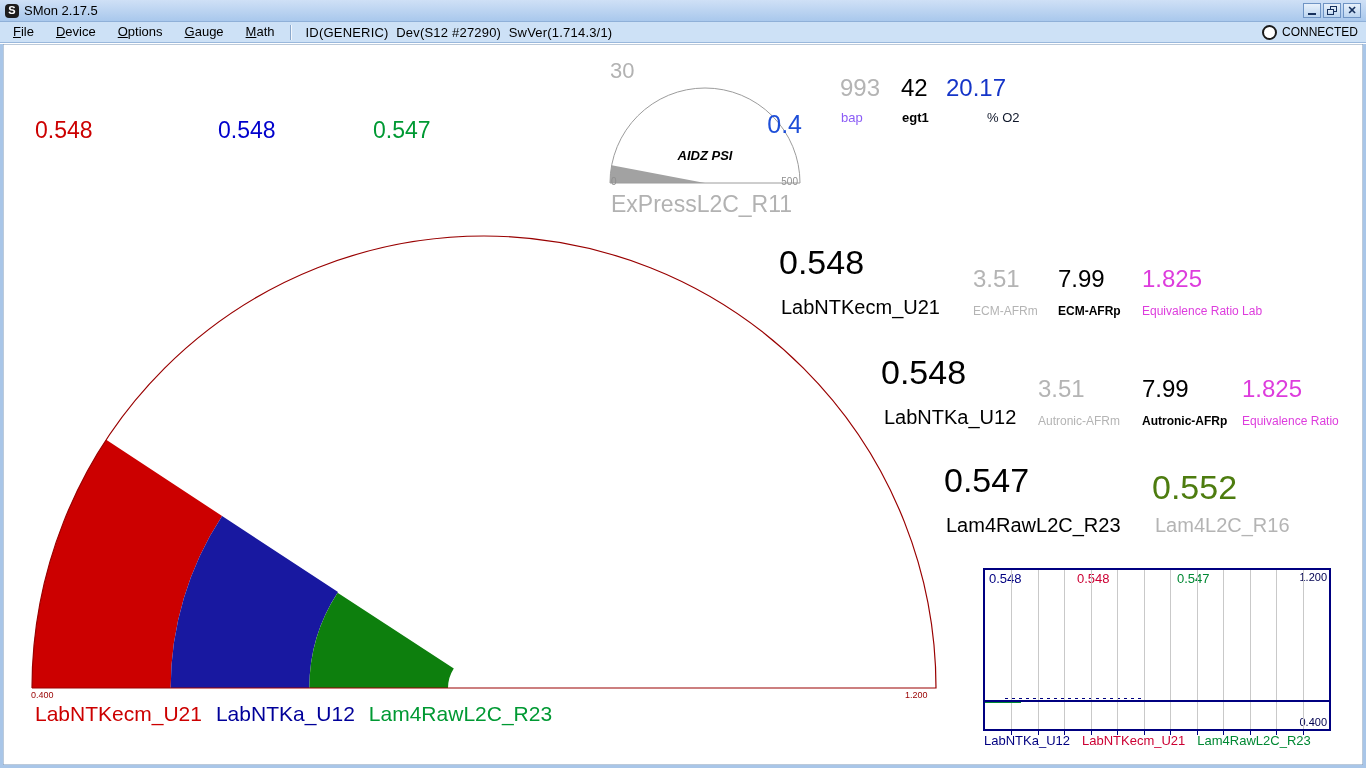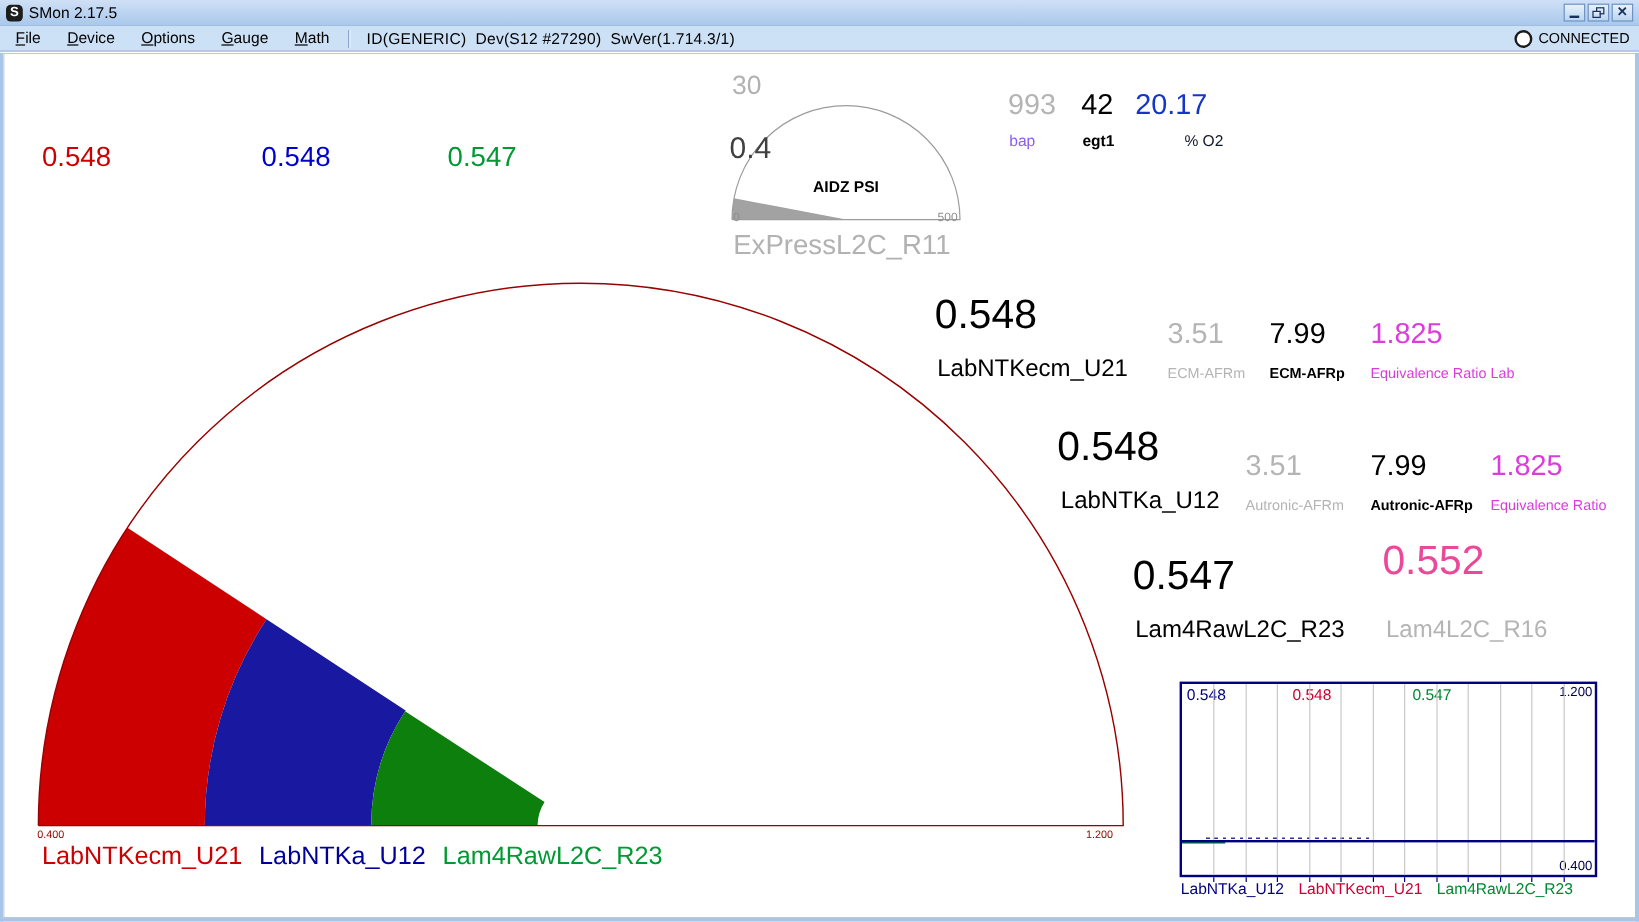--- a/index.html
+++ b/index.html
@@ -33,21 +33,21 @@
   .conn-circle{width:15px;height:15px;border:2px solid #1a1a1a;border-radius:50%;background:#fff;box-sizing:border-box;}
 
   
   .content{position:absolute;top:44px;left:0;right:0;bottom:0;background:#fff;
            border-left:3px solid #a9c6e8;border-right:3px solid #a9c6e8;border-bottom:3px solid #a9c6e8;
            box-shadow:inset 0 0 0 0.5px #7b95b5;box-sizing:border-box;overflow:hidden;}
   .abs{position:absolute;}
 
   .tl-value{font-size:23px;}
   .sg-peak{font-size:22px;color:#b2b2b2;}
-  .sg-value{font-size:25px;color:#404040;text-align:left;width:194px;}
+  .sg-value{font-size:25px;color:#1d4ed8;text-align:right;width:194px;}
   .sg-units{font-size:13px;font-weight:700;color:#000;text-align:center;width:194px;}
   .sg-minmax{font-size:10px;color:#8e8e8e;}
   .sg-name{font-size:23px;color:#b2b2b2;}
 
   .tr-value{font-size:24px;}
   .tr-label{font-size:13px;}
   .bold{font-weight:700;}
 
   .v-big{font-size:34px;color:#000;}
   .v-name{font-size:20px;color:#000;}
@@ -111,21 +111,21 @@
     <span class="abs tl-value" style="left: 32px; top: 73px; color: rgb(204, 0, 0);">0.548</span>
     <span class="abs tl-value" style="left: 215px; top: 73px; color: rgb(0, 0, 204);">0.548</span>
     <span class="abs tl-value" style="left: 370px; top: 73px; color: rgb(0, 153, 51);">0.547</span>
 
     <span class="abs sg-peak" style="left:607px;top:14px;">30</span>
     <svg id="small-gauge-svg" class="abs" style="left:605px;top:43px;" width="194" height="99">
         <path d="M 2 96 A 95 95 0 0 1 3.7 78.2 L 97 96 Z" fill="#a2a2a2"></path>
         <path d="M 2 96 A 95 95 0 0 1 192 96 L 2 96" fill="none" stroke="#9c9c9c" stroke-width="1"></path>
       </svg>
     <span class="abs sg-value" style="left:605px;top:66px;">0.4</span>
-    <span class="abs sg-units" style="left:605px;top:104px;">AIDZ PSI</span>
+    <span class="abs sg-units" style="left:605px;top:104px;font-style:italic;">AIDZ PSI</span>
     <span class="abs sg-minmax" style="left:608px;top:132px;">0</span>
     <span class="abs sg-minmax" style="left:745px;top:132px;width:50px;text-align:right;">500</span>
     <span class="abs sg-name" style="left:608px;top:147px;">ExPressL2C_R11</span>
 
     <span class="abs tr-value" style="left: 837px; top: 30px; color: rgb(180, 180, 180);">993</span>
     <span class="abs tr-value" style="left: 898px; top: 30px; color: rgb(0, 0, 0);">42</span>
     <span class="abs tr-value" style="left: 943px; top: 30px; color: rgb(21, 53, 200);">20.17</span>
     <span class="abs tr-label" style="left: 838px; top: 66px; color: #8b5cf6;">bap</span>
     <span class="abs tr-label bold" style="left: 899px; top: 66px; color: rgb(0, 0, 0);">egt1</span>
     <span class="abs tr-label" style="left: 984px; top: 66px; color: #0f172a;">% O2</span>
@@ -157,21 +157,21 @@
     <span class="abs v-name" style="left:881px;top:362px;">LabNTKa_U12</span>
     <span class="abs v-mid" style="left: 1035px; top: 331px; color: rgb(180, 180, 180);">3.51</span>
     <span class="abs v-sub" style="left: 1035px; top: 370px; color: rgb(180, 180, 180);">Autronic-AFRm</span>
     <span class="abs v-mid" style="left: 1139px; top: 331px; color: rgb(0, 0, 0);">7.99</span>
     <span class="abs v-sub bold" style="left: 1139px; top: 370px; color: rgb(0, 0, 0);">Autronic-AFRp</span>
     <span class="abs v-mid" style="left: 1239px; top: 331px; color: rgb(221, 60, 221);">1.825</span>
     <span class="abs v-sub" style="left: 1239px; top: 370px; color: rgb(221, 60, 221);">Equivalence Ratio</span>
 
     <span class="abs v-big" style="left:941px;top:417px;">0.547</span>
     <span class="abs v-name" style="left:943px;top:470px;">Lam4RawL2C_R23</span>
-    <span class="abs v-big" style="left: 1149px; top: 404px; color: #ec4899;">0.552</span>
+    <span class="abs v-big" style="left: 1149px; top: 424px; color: #4d7c0f;">0.552</span>
     <span class="abs v-name" style="left: 1152px; top: 470px; color: rgb(180, 180, 180);">Lam4L2C_R16</span>
 
     <div class="abs chart-box" id="chart-plot" style="left:980px;top:524px;">
       <span class="chart-val" style="left: 4px; color: rgb(0, 0, 128);">0.548</span>
       <span class="chart-val" style="left: 92px; color: rgb(204, 0, 51);">0.548</span>
       <span class="chart-val" style="left: 192px; color: rgb(0, 136, 51);">0.547</span>
       <span class="chart-corner" style="top:1px;">1.200</span>
       <span class="chart-corner" style="bottom:1px;">0.400</span>
       <div class="chart-noise" style="left: 20px; width: 140px; top: 128px;" id="chart-noise"></div>
     <div class="chart-gridline" style="left: 26px;"></div>

